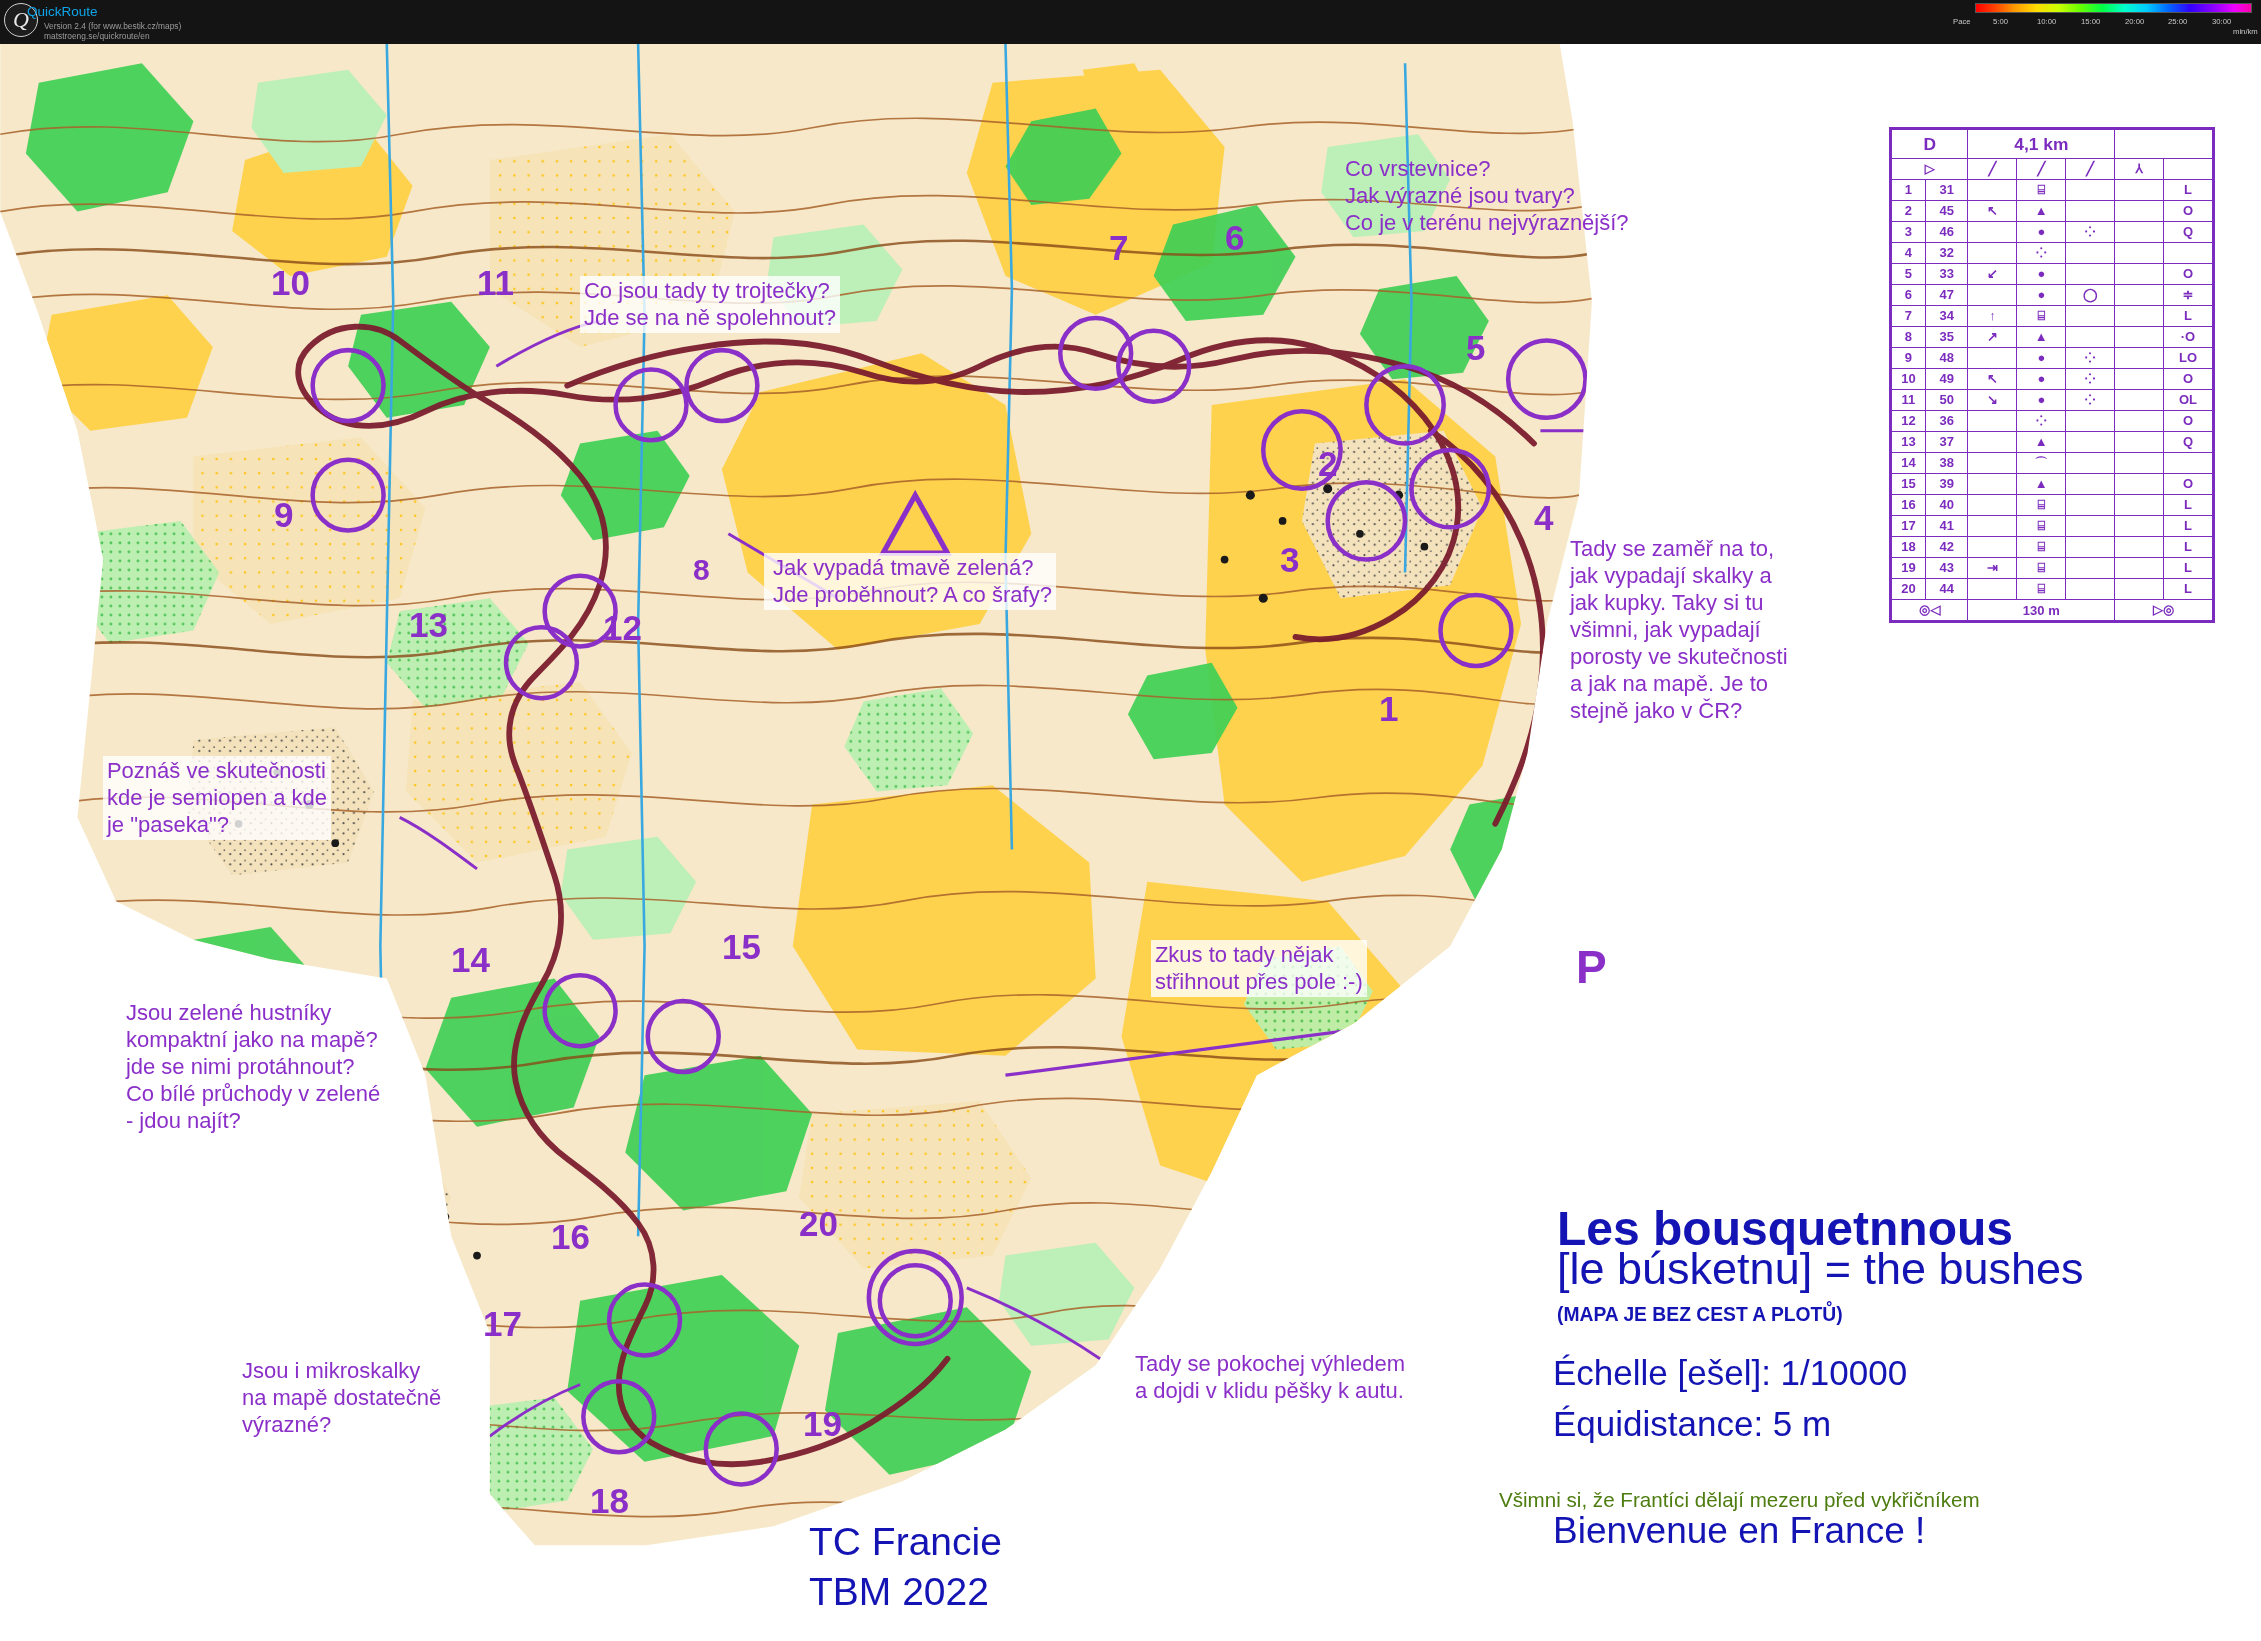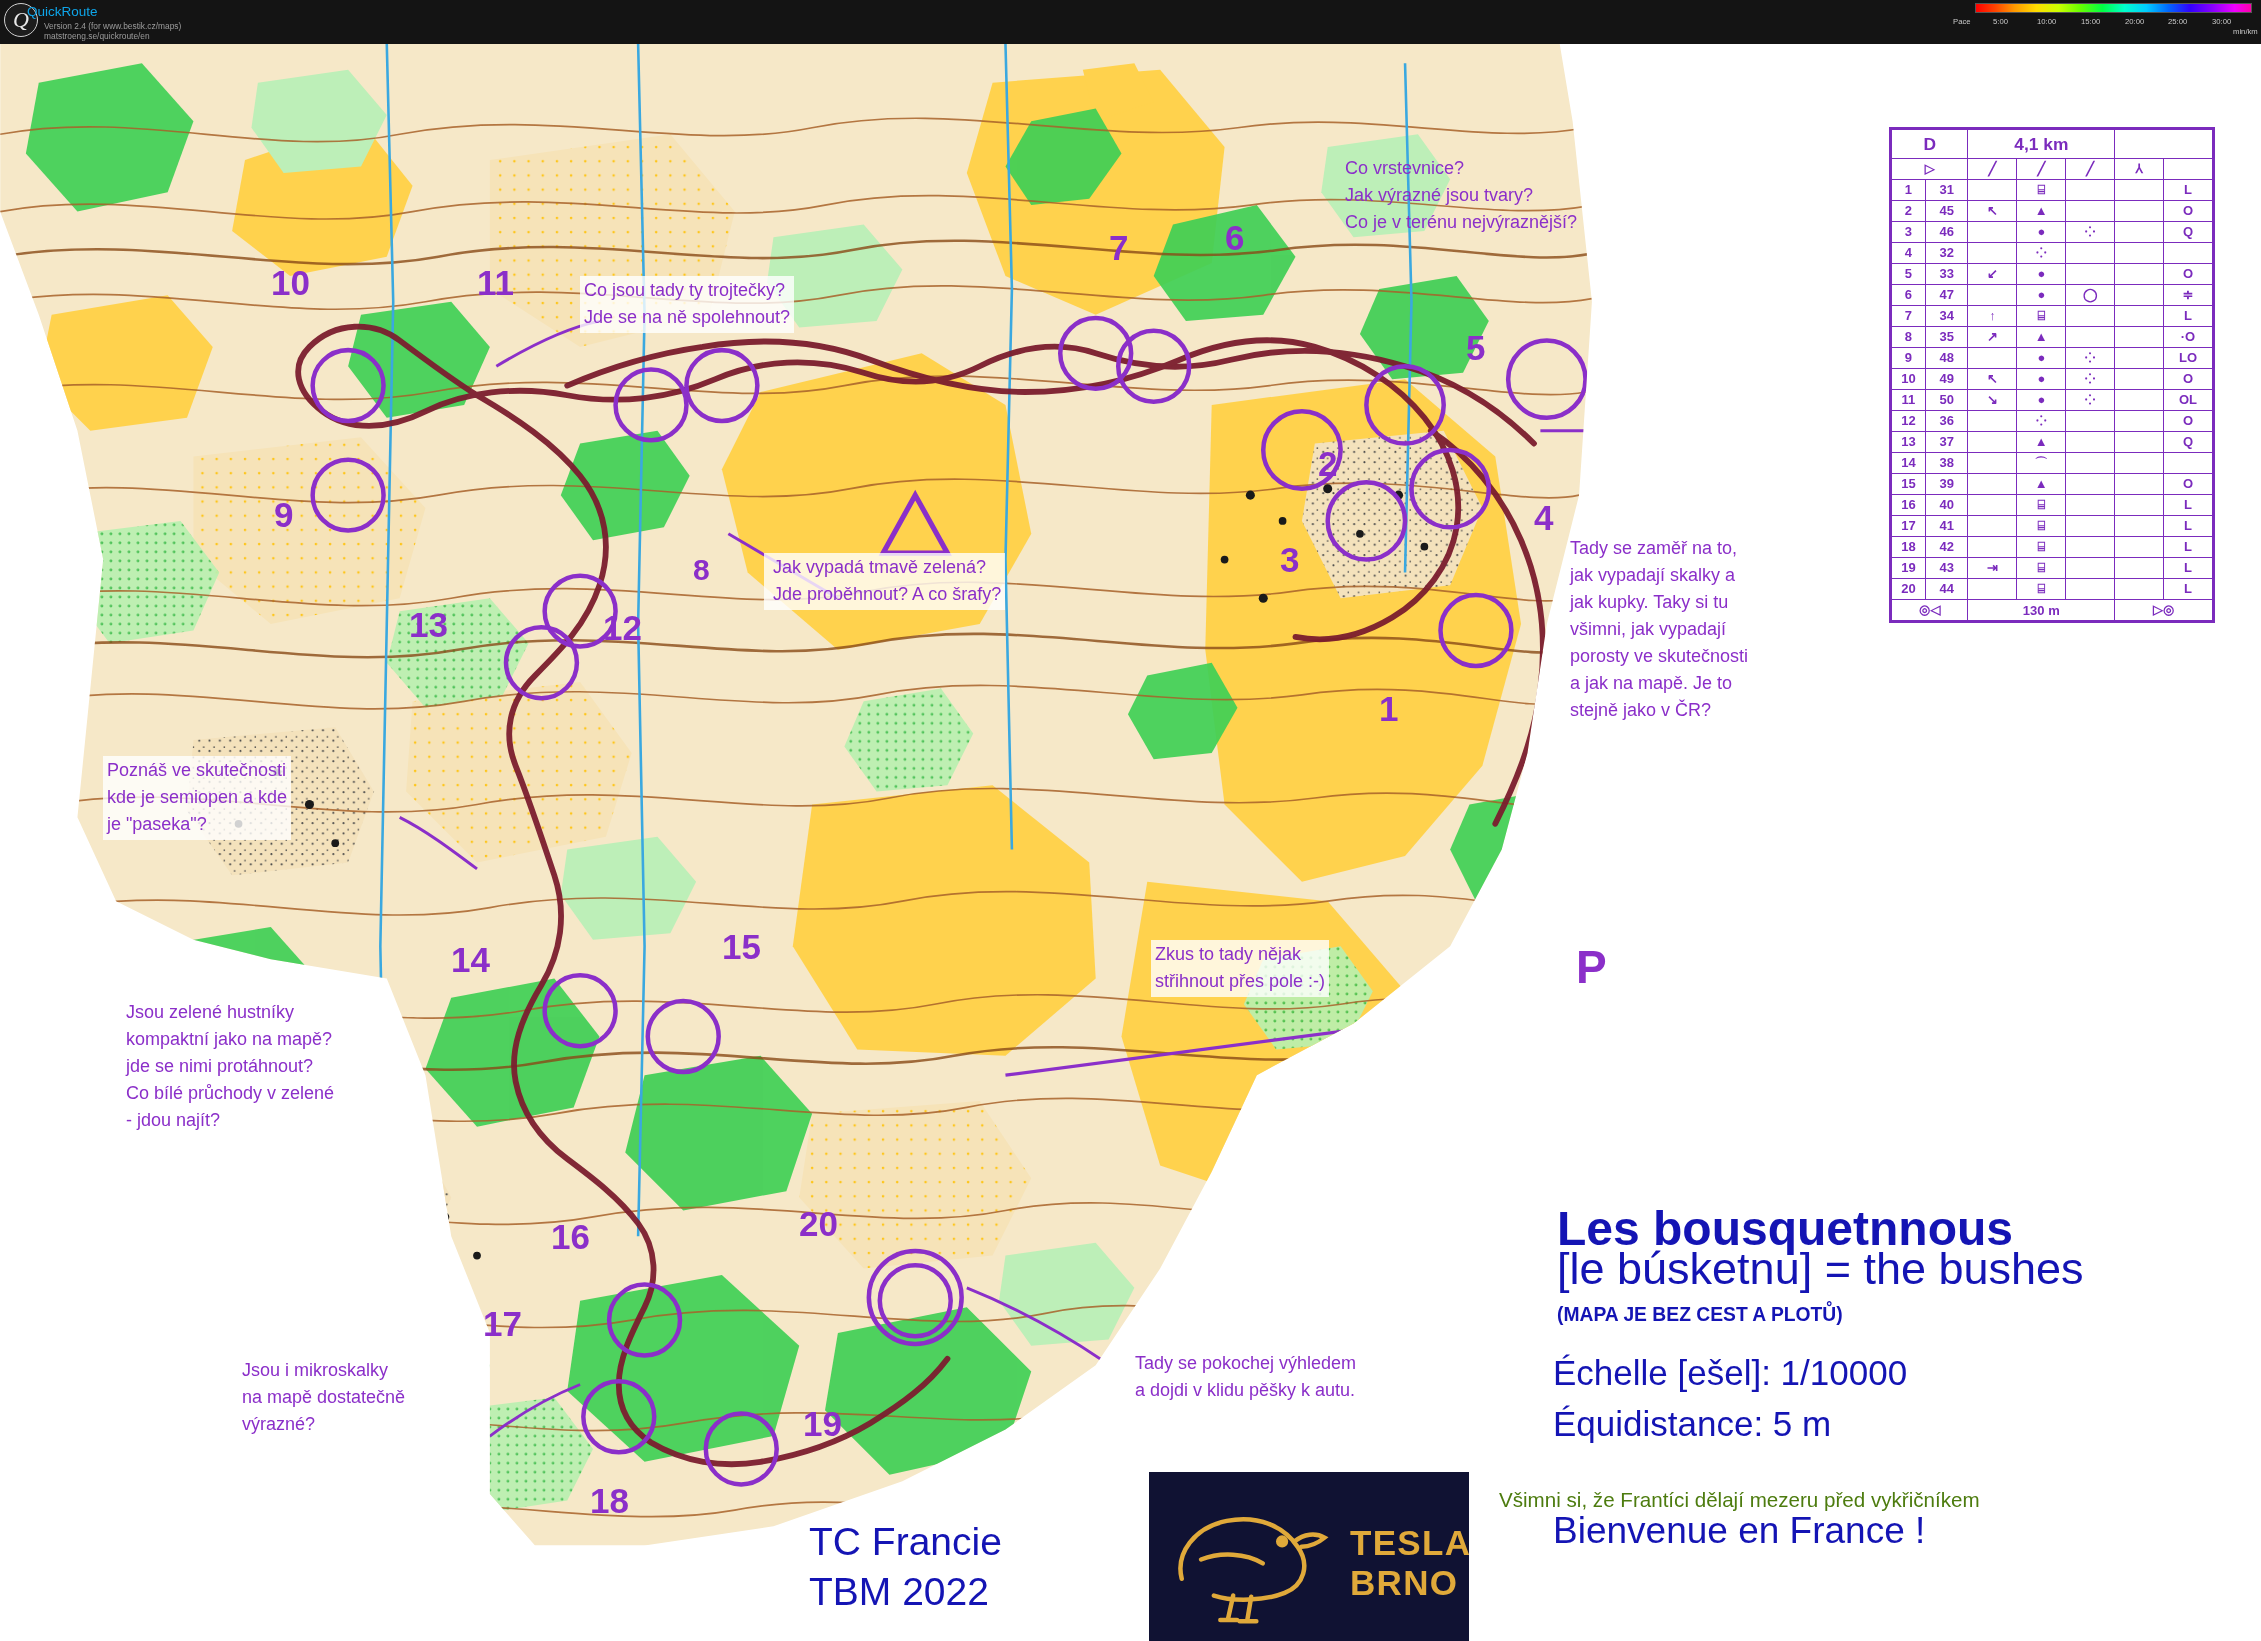--- a/index.html
+++ b/index.html
@@ -41,21 +41,21 @@
     position:absolute; left:0; top:44px; width:2261px; height:1597px;
     background:#ffffff; overflow:hidden;
   }
   #map-svg { position:absolute; left:0; top:0; }
 
   
   .note {
     position:absolute;
     color:#8b2fc9;
     font-family:"Liberation Sans", sans-serif;
-    font-size:18px;
+    font-size:22px;
     line-height:27px;
     white-space:pre;
     background:rgba(255,255,255,0.80);
     padding:1.3px 3.9px;
   }
   .note.nobg { background:transparent; }
 
   
   .ctrlnum {
     position:absolute; color:#8b2fc9; font-size:35px; font-weight:bold;
@@ -634,29 +634,15 @@
   <div id="brand-sub">[le búsketnu] = the bushes</div>
   <div id="brand-note">(MAPA JE BEZ CEST A PLOTŮ)</div>
   <div id="scale-line">Échelle [ešel]: 1/10000</div>
   <div id="equi-line">Équidistance: 5 m</div>
   <div id="fr-note">Všimni si, že Frantíci dělají mezeru před vykřičníkem</div>
   <div id="bienvenue">Bienvenue en France !</div>
 
   <div id="tc-line1">TC Francie</div>
   <div id="tc-line2">TBM  2022</div>
 
-  <div id="tesla-logo">
-    <svg width="193" height="155" viewBox="0 0 300 240" style="position:absolute;left:6.4px;top:9px;">
-      <g fill="none" stroke="#e0a93a" stroke-width="7" stroke-linecap="round">
-        <path d="M40,150 C30,110 60,70 110,60 C160,50 200,70 220,100 C240,128 230,160 200,172 C170,184 120,186 90,176"></path>
-        <path d="M215,92 C230,80 248,78 262,86 C250,96 238,100 226,100"></path>
-        <circle cx="196" cy="92" r="6" fill="#e0a93a"></circle>
-        <path d="M120,176 L112,212 M148,178 L142,214"></path>
-        <path d="M100,214 L126,214 M130,216 L156,216"></path>
-        <path d="M70,120 C100,108 140,110 166,126"></path>
-      </g>
-    </svg>
-    <div id="tesla-text1">TESLA</div>
-    <div id="tesla-text2">BRNO</div>
-  </div>
 
 </div>
 
 
 </body></html>

